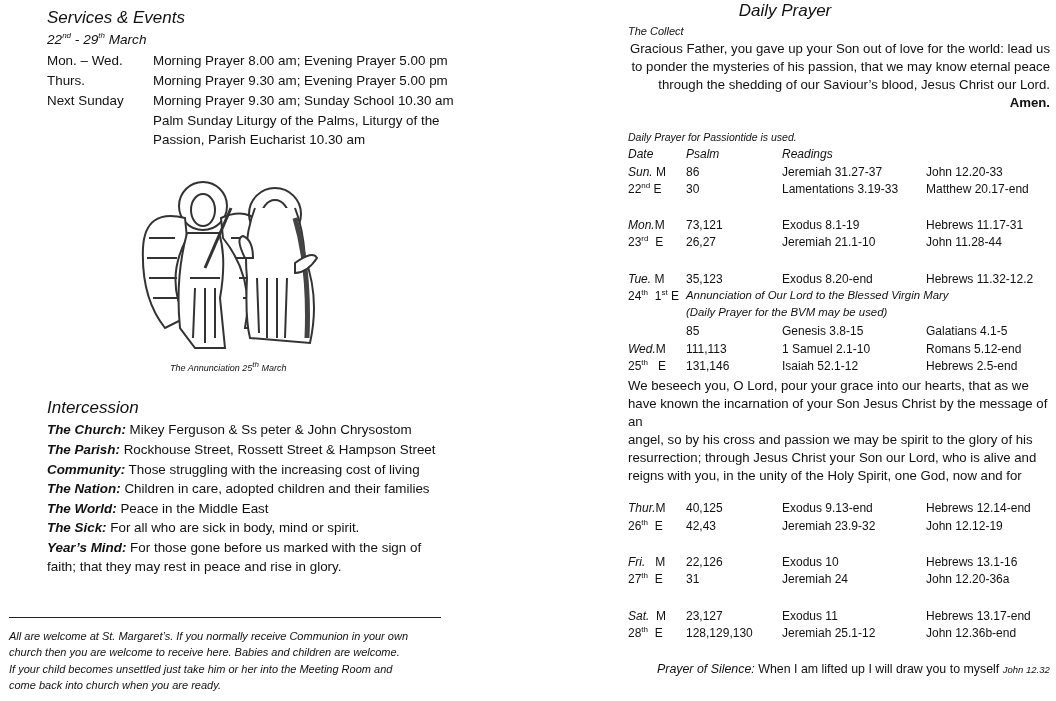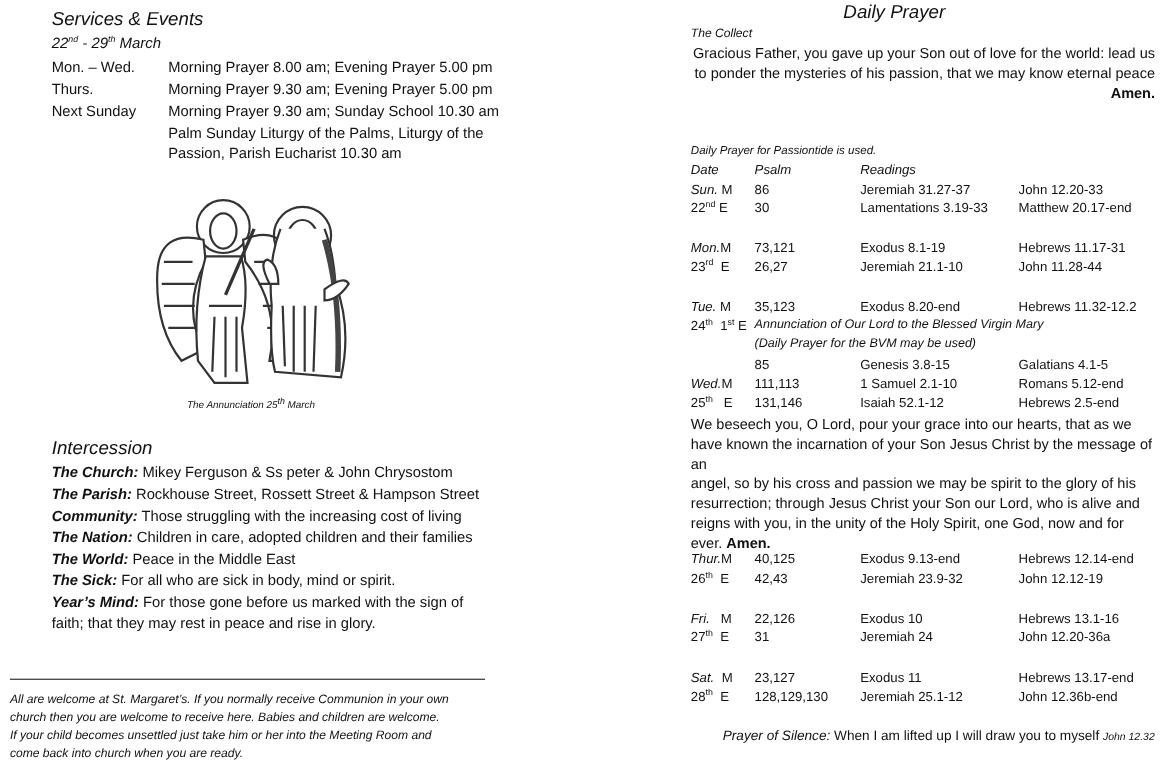--- a/index.html
+++ b/index.html
@@ -9,21 +9,21 @@
   .heading { font-style:italic; font-size:17px; }
   sup { font-size:8px; vertical-align:super; line-height:0; }
   .svc-row { position:absolute; left:47px; font-size:13.4px; white-space:nowrap; }
   .svc-day { position:absolute; left:0; }
   .svc-desc { position:absolute; left:106px; }
   .int-line { position:absolute; left:47px; font-size:13.4px; white-space:nowrap; }
   .int-line b { font-style:italic; font-weight:bold; }
   .footer { position:absolute; left:9px; top:628px; width:440px; font-style:italic; font-size:11px; line-height:16.4px; }
   .rule { position:absolute; left:9px; top:617px; width:432px; height:1px; background:#222; }
   .caption { position:absolute; left:170px; top:363px; font-style:italic; font-size:9px; }
-  .dp-title { position:absolute; left:624px; width:378px; top:1px; text-align:center; font-style:italic; font-size:17px; }
+  .dp-title { position:absolute; left:596px; width:378px; top:1px; text-align:center; font-style:italic; font-size:17px; }
   .small-it { font-style:italic; font-size:11px; }
   .row { position:absolute; left:628px; font-size:12px; white-space:nowrap; height:18px; }
   .c1 { position:absolute; left:0; }
   .c2 { position:absolute; left:58px; }
   .c3 { position:absolute; left:154px; }
   .c4 { position:absolute; left:298px; }
   .it { font-style:italic; }
   .para { position:absolute; left:628px; width:422px; font-size:13.2px; line-height:18px; }
 </style>
 </head>
@@ -99,20 +99,21 @@
   <div>church then you are welcome to receive here. Babies and children are welcome.</div>
   <div>If your child becomes unsettled just take him or her into the Meeting Room and</div>
   <div>come back into church when you are ready.</div>
 </div>
 
 <div class="dp-title">Daily Prayer</div>
 <div class="abs small-it" style="left:628px;top:25px;">The Collect</div>
 <div class="para" style="top:40px;text-align:right;">
   <div>Gracious Father, you gave up your Son out of love for the world: lead us</div>
   <div>to ponder the mysteries of his passion, that we may know eternal peace</div>
+  <div>through the shedding of our Saviour’s blood, Jesus Christ our Lord.</div>
   <div style="font-weight:bold;">Amen.</div>
 </div>
 
 <div class="abs small-it" style="left:628px;top:131px;font-size:10.5px;">Daily Prayer for Passiontide is used.</div>
 
 <div class="row it" style="top:147px;">
   <span class="c1">Date</span>
   <span class="c2">Psalm</span>
   <span class="c3">Readings</span>
 </div>
@@ -173,21 +174,20 @@
     <span class="c3">Isaiah 52.1-12</span>
     <span class="c4">Hebrews 2.5-end</span>
   </div>
 
 <div class="para" style="top:377px;">
   <div>We beseech you, O Lord, pour your grace into our hearts, that as we</div>
   <div>have known the incarnation of your Son Jesus Christ by the message of an</div>
   <div>angel, so by his cross and passion we may be spirit to the glory of his</div>
   <div>resurrection; through Jesus Christ your Son our Lord, who is alive and</div>
   <div>reigns with you, in the unity of the Holy Spirit, one God, now and for</div>
-  <div><span>ever. </span><b>Amen.</b></div>
 </div>
 
 <div class="row" style="top:501px;">
     <span class="c1"><i>Thur.</i><span>M</span></span>
     <span class="c2">40,125</span>
     <span class="c3">Exodus 9.13-end</span>
     <span class="c4">Hebrews 12.14-end</span>
   </div>
 <div class="row" style="top:519px;">
     <span class="c1" style="white-space:pre;"><span>26</span><sup>th</sup><span>  E</span></span>

